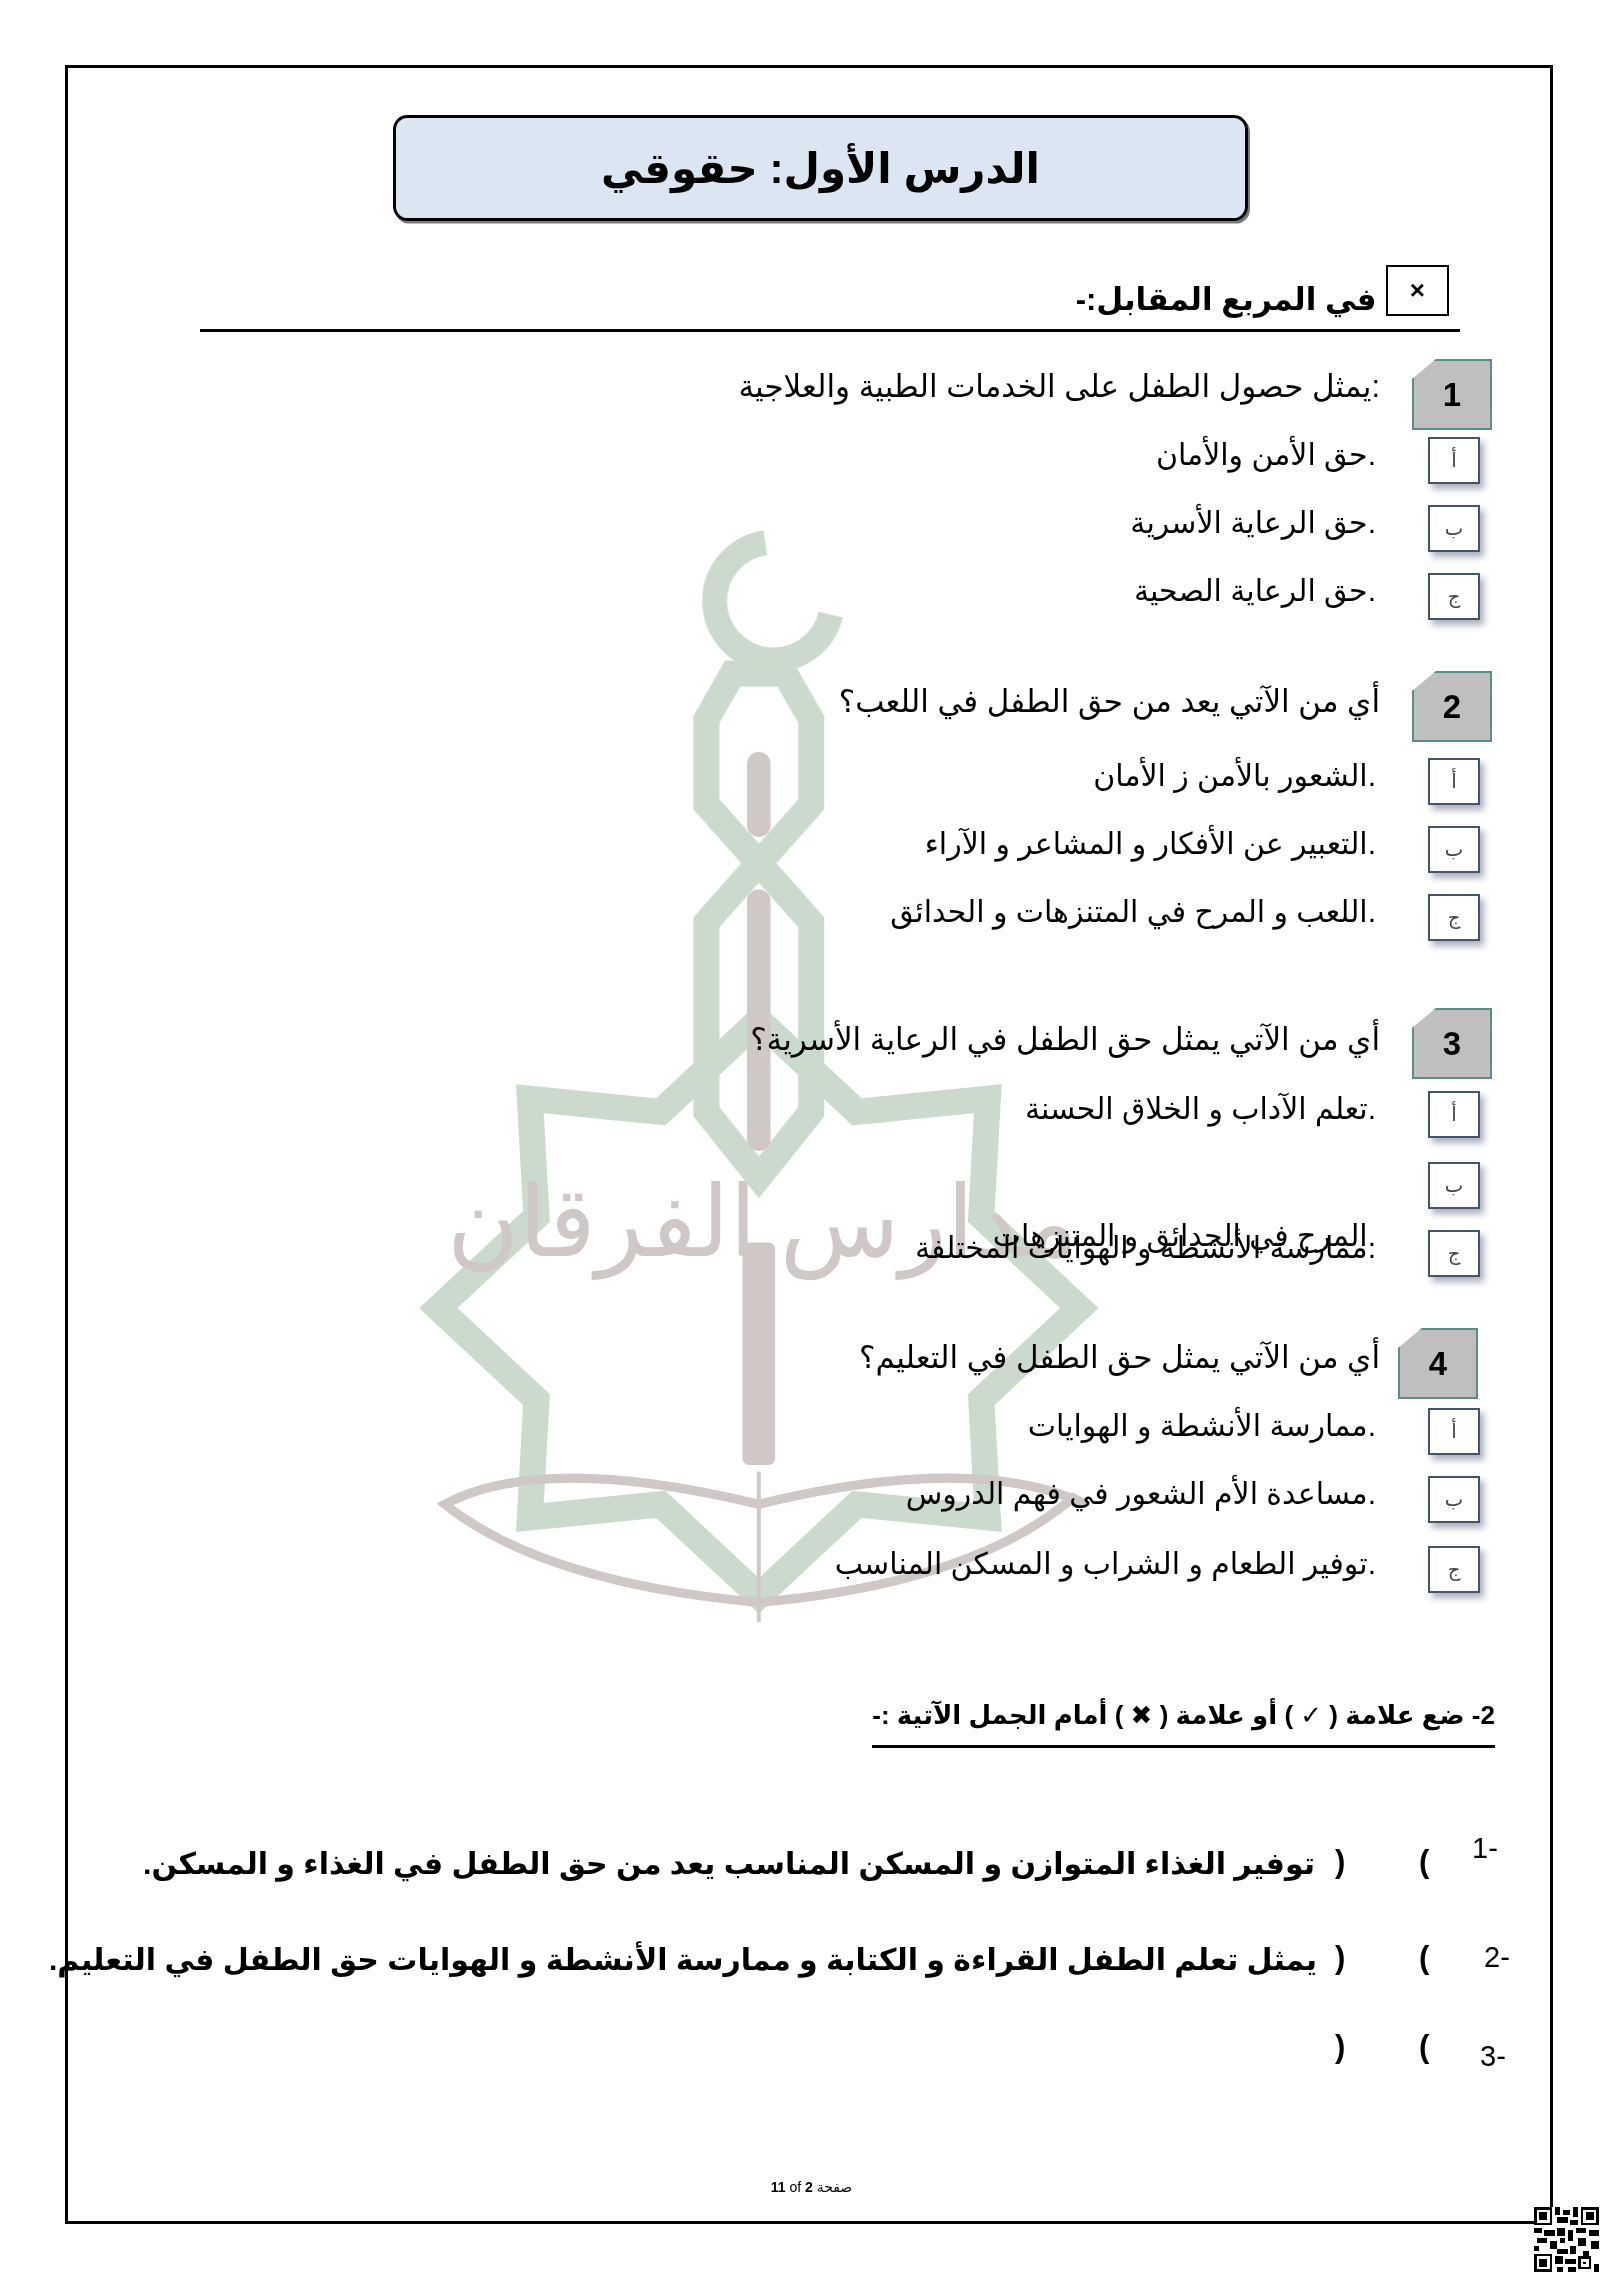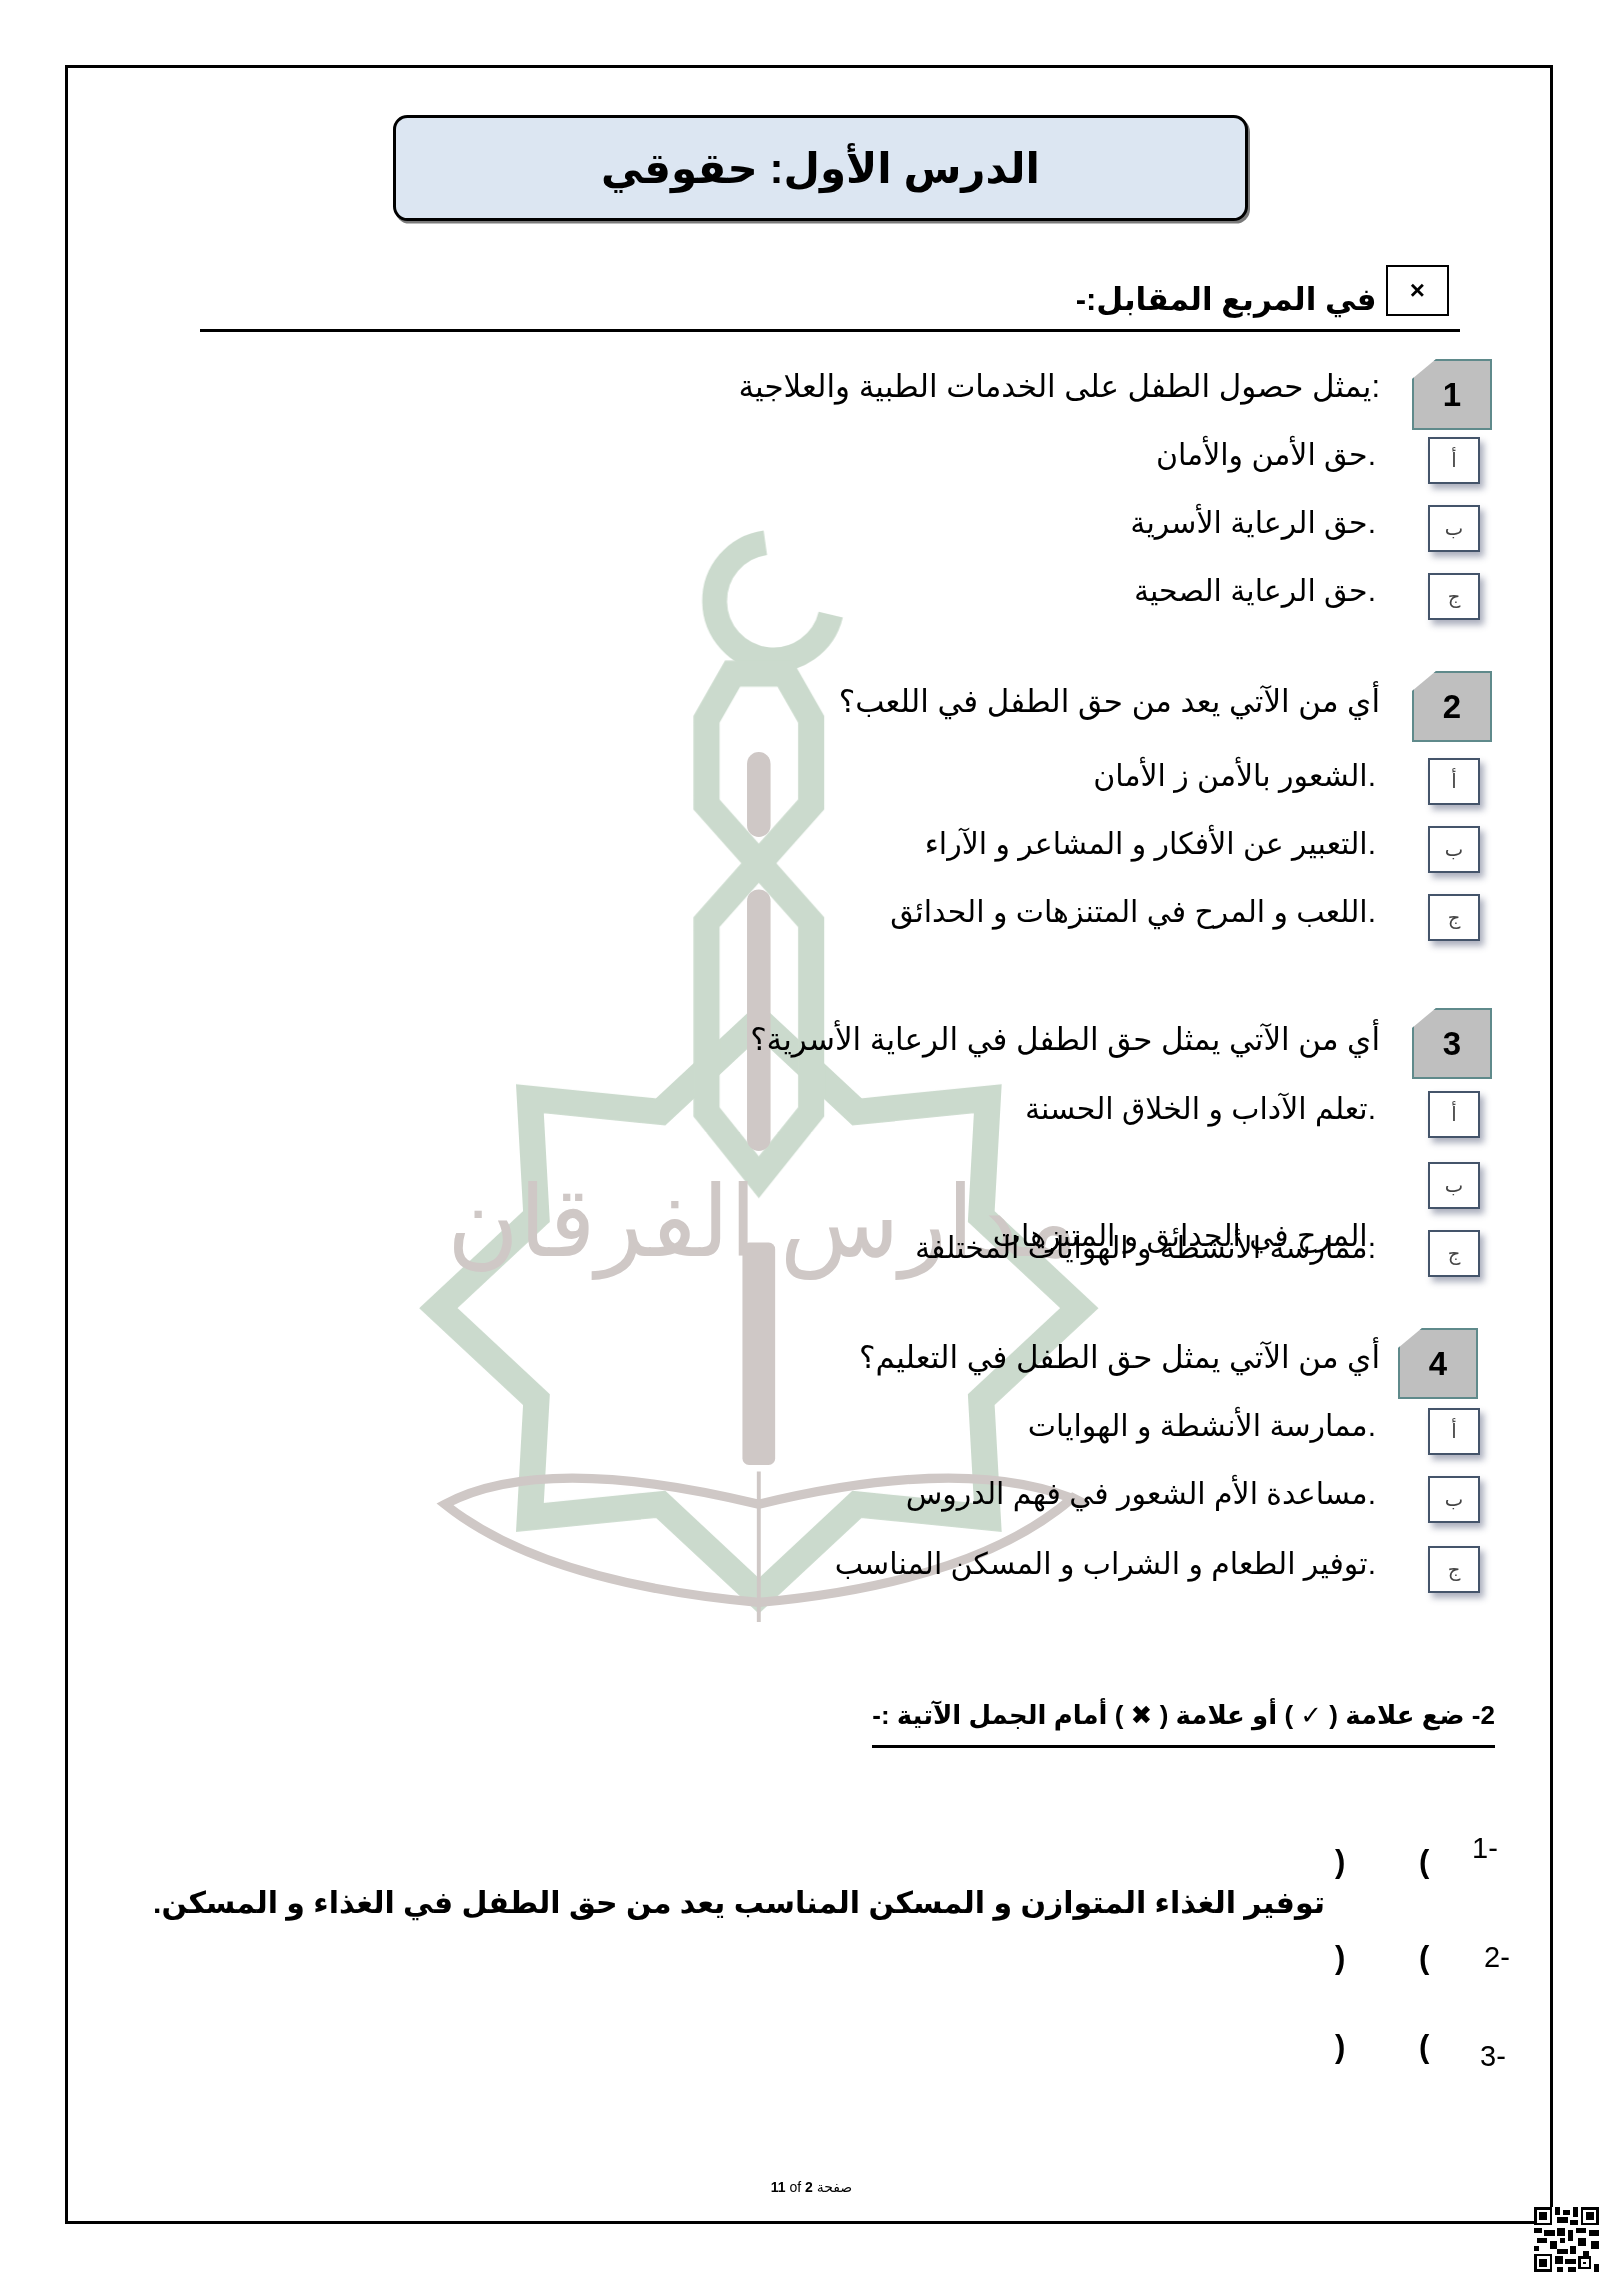--- a/index.html
+++ b/index.html
@@ -155,27 +155,28 @@
   <div class="opt-box" style="top:1546px;">ج</div>
   <div class="opt-text" style="top:1546px;">توفير الطعام و الشراب و المسكن المناسب.</div>
 </div>
 
 <div class="section2-header">2- ضع علامة ( ✓ ) أو علامة ( ✖ ) أمام الجمل الآتية :-</div>
 
 <div class="tf-row" style="top:1832px; left:0; width:1623px; height:52px;">
   <span class="tf-num" style="left:1472px; top:0;">-1</span>
   <span class="tf-paren" style="left:1419px; top:11.8px;">)</span>
   <span class="tf-paren" style="left:1335px; top:11.8px;">(</span>
-  <span class="tf-text" style="right:298px; top:14.4px;margin-top:39px;">توفير الغذاء المتوازن و المسكن المناسب يعد من حق الطفل في الغذاء و المسكن.</span>
+  <span class="tf-text" style="right:308px; top:14.4px;">توفير الغذاء المتوازن و المسكن المناسب يعد من حق الطفل في الغذاء و المسكن.</span>
 </div>
 
 <div class="tf-row" style="top:1937px; left:0; width:1623px; height:52px;">
   <span class="tf-num" style="left:1484px; top:3.9px;">-2</span>
   <span class="tf-paren" style="left:1419px; top:2.6px;">)</span>
   <span class="tf-paren" style="left:1335px; top:2.6px;">(</span>
+  <span class="tf-text" style="right:306px; top:5.2px;">يمثل تعلم الطفل القراءة و الكتابة و ممارسة الأنشطة و الهوايات حق الطفل في التعليم.</span>
 </div>
 
 <div class="tf-row" style="top:2029px; left:0; width:1623px; height:52px;">
   <span class="tf-num" style="left:1480px; top:10.5px;">-3</span>
   <span class="tf-paren" style="left:1419px; top:0;">)</span>
   <span class="tf-paren" style="left:1335px; top:0;">(</span>
 </div>
 
 <div class="footer">
   <span class="bold">11</span>

